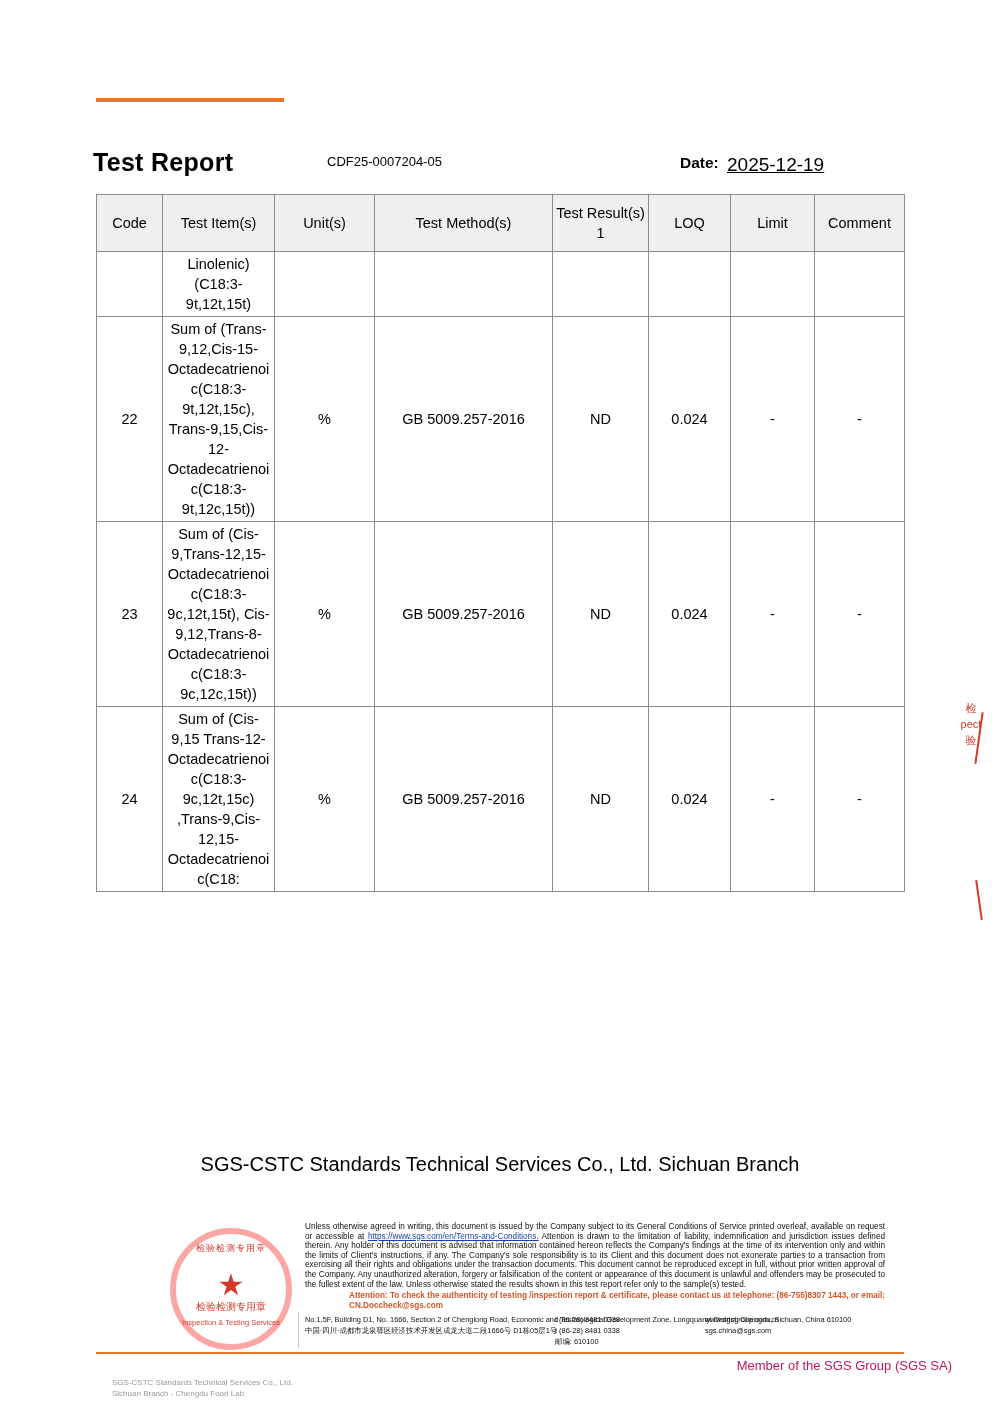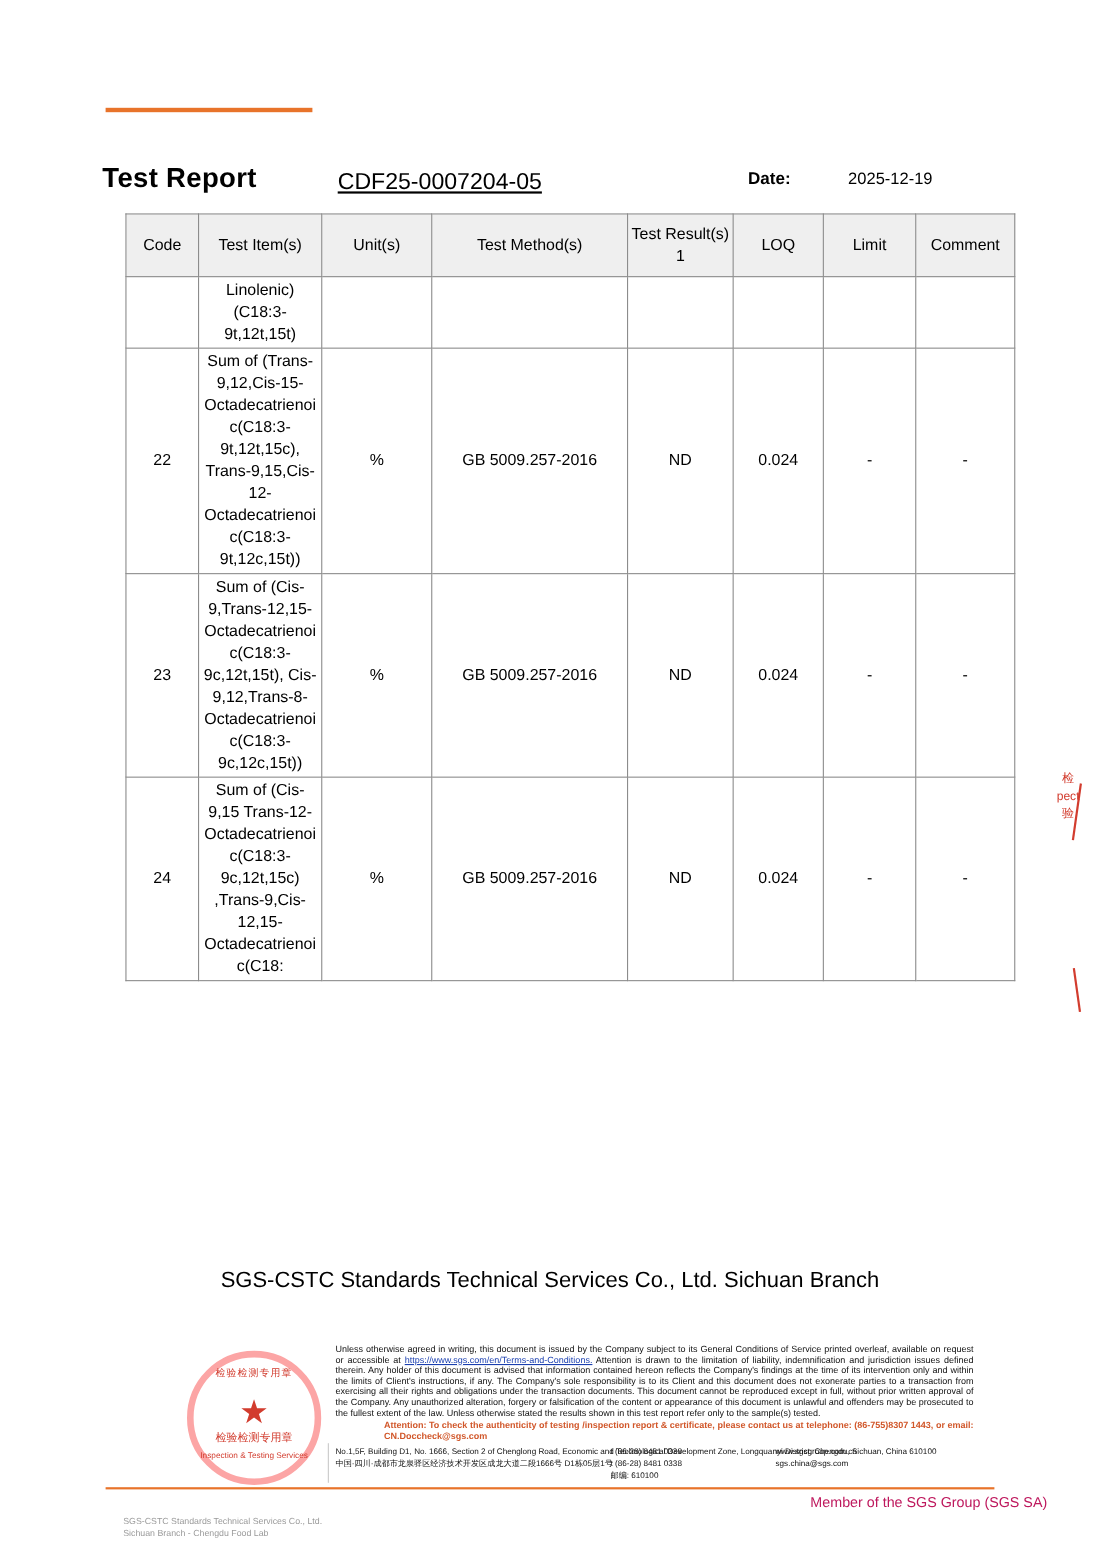--- a/index.html
+++ b/index.html
@@ -65,48 +65,47 @@
     position: absolute;
     left: 0;
     top: 0;
     font-size: 25px;
     font-weight: bold;
     letter-spacing: 0.3px;
     margin-left: 38px;
   }
   .report-no {
     position: absolute;
-    left: 252px;
+    left: 272px;
     top: 6px;
-    font-size: 21px;
-    text-decoration: underline;
+    font-size: 13px;
   }
   .date-label {
     position: absolute;
     left: 625px;
     top: 6px;
     font-size: 15.5px;
     font-weight: bold;
   }
   .date-value {
     position: absolute;
-    left: 716px;
+    left: 672px;
     top: 6px;
-    font-size: 15px;
+    font-size: 19px;
+    text-decoration: underline;
   }
 
   
   table.report {
     position: absolute;
     left: 96px;
     top: 194px;
     width: 808px;
     border-collapse: collapse;
     table-layout: fixed;
-    margin-left: 18px;
   }
   table.report th,
   table.report td {
     border: 1px solid #8c8c8c;
     text-align: center;
     vertical-align: middle;
     font-size: 14.5px;
     line-height: 20px;
     padding: 2px 2px;
     word-break: break-word;

